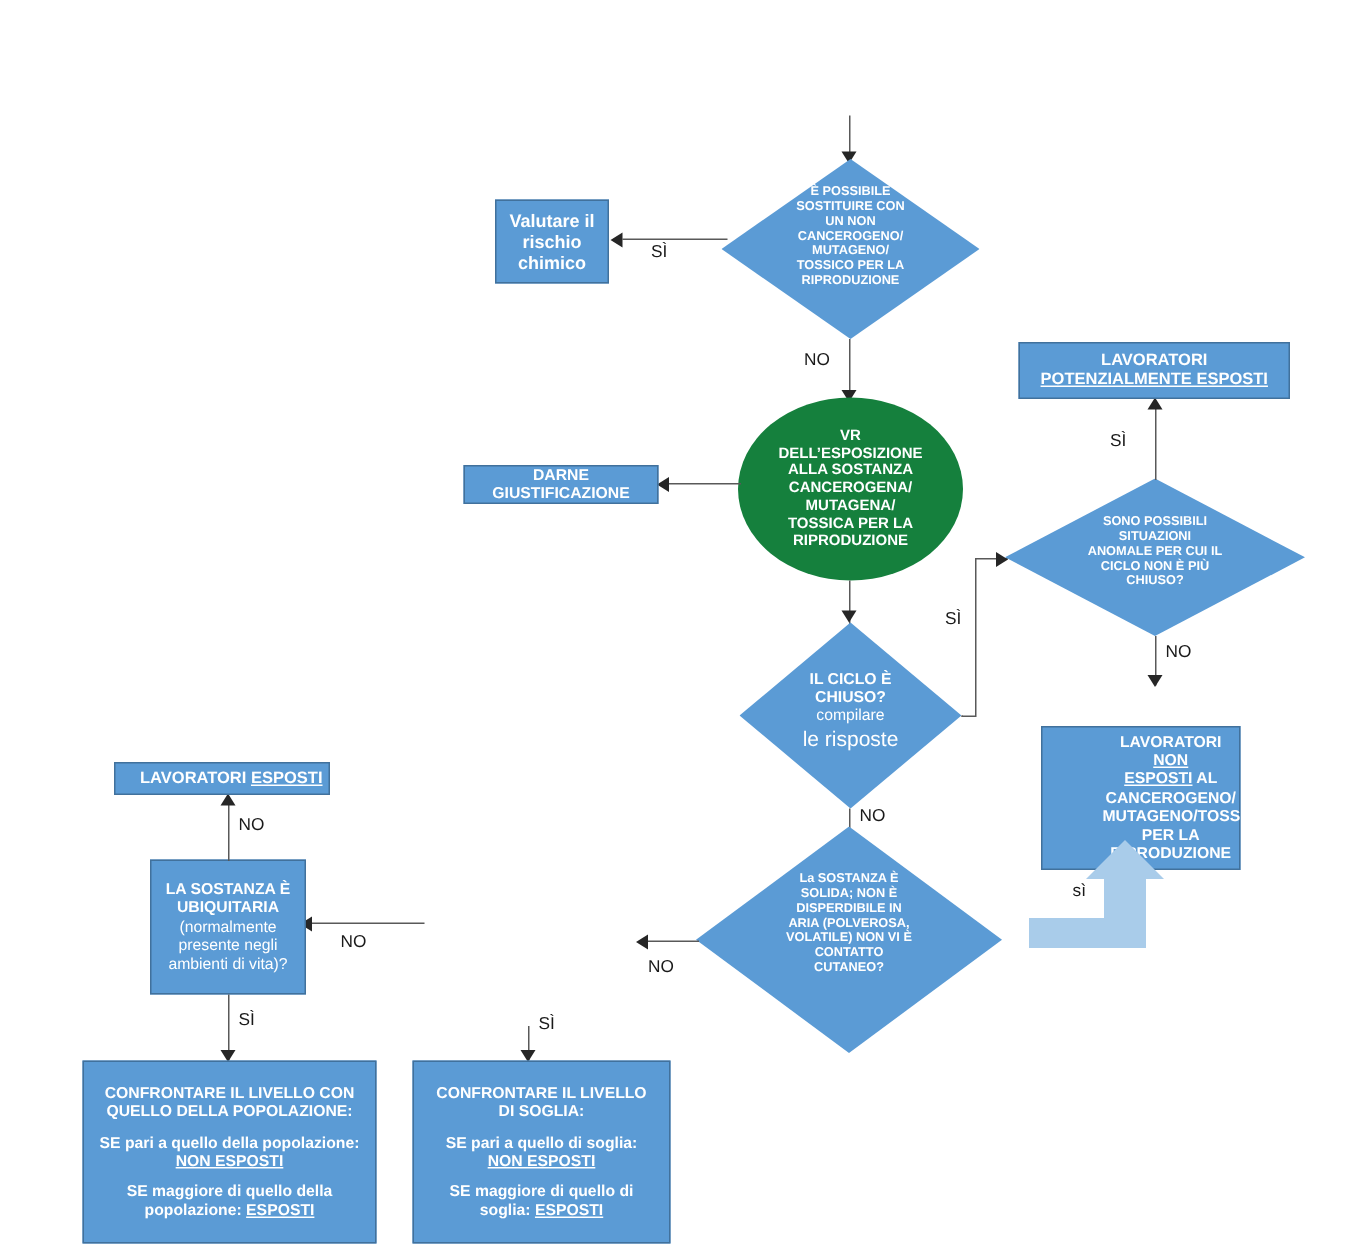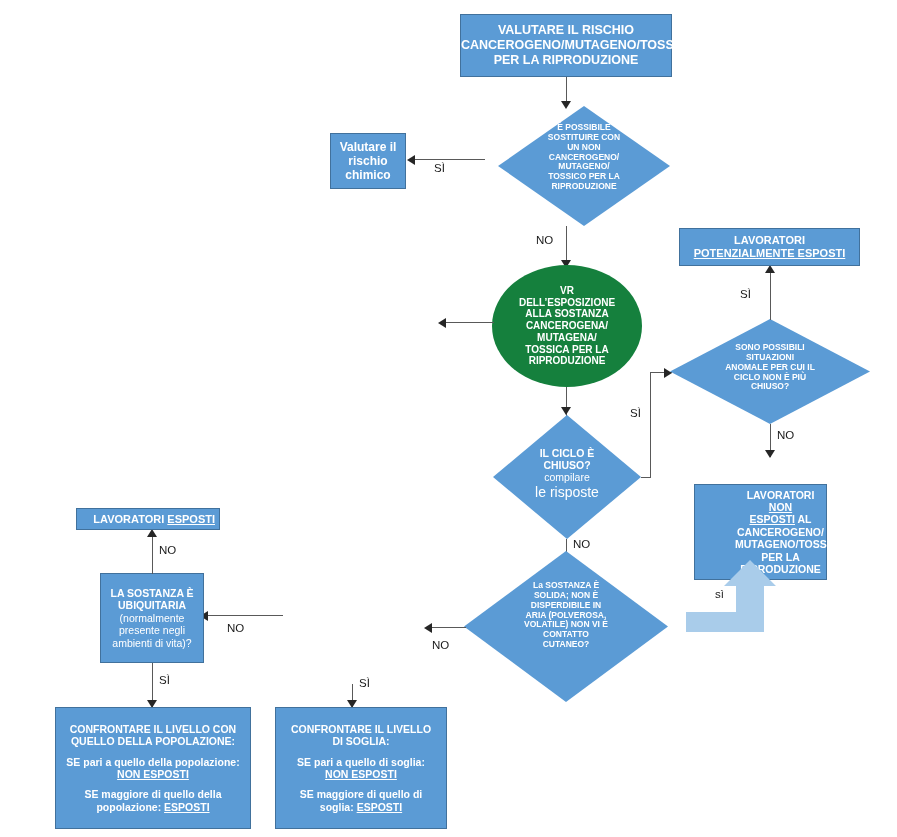--- a/index.html
+++ b/index.html
@@ -86,32 +86,25 @@
   }
   .block-arrow {
     position: absolute;
   }
 </style>
 </head>
 <body>
 
 <div id="canvas">
 
-  <div class="node box" style="left:460px; top:14px; width:212px; height:63px; font-size:12.5px;">
-    <div class="inner">
-      <div>VALUTARE IL RISCHIO</div>
-      <div>CANCEROGENO/MUTAGENO/TOSSICO</div>
-      <div>PER LA RIPRODUZIONE</div>
-    </div>
-  </div>
 
   <div class="ln lnv" style="left:566px; top:77px; height:26px;"></div>
   <div class="arrowhead ah-down" style="left:561px; top:101px;"></div>
 
-  <div class="diamond-wrap" style="left:498px; top:106px; width:172px; height:120px;">
+  <div class="diamond-wrap" style="left:481px; top:106px; width:172px; height:120px;">
     <svg class="diamond-shape" viewBox="0 0 172 120" preserveAspectRatio="none">
       <polygon points="86,0 172,60 86,120 0,60" fill="#5B9BD5"></polygon>
     </svg>
     <div class="diamond-label" style="top:17px; font-size:8.5px;">
       <div>È POSSIBILE</div>
       <div>SOSTITUIRE CON</div>
       <div>UN NON</div>
       <div>CANCEROGENO/</div>
       <div>MUTAGENO/</div>
       <div>TOSSICO PER LA</div>
@@ -143,20 +136,25 @@
       <div>CANCEROGENA/</div>
       <div>MUTAGENA/</div>
       <div>TOSSICA PER LA</div>
       <div>RIPRODUZIONE</div>
     </div>
   </div>
 
   <div class="ln lnh" style="left:446px; top:322px; width:48px;"></div>
   <div class="arrowhead ah-left" style="left:438px; top:318px;"></div>
 
+  <div class="node box" style="left:309px; top:310px; width:130px; height:26px; font-size:10.5px;">
+    <div class="inner">
+      <div>DARNE GIUSTIFICAZIONE</div>
+    </div>
+  </div>
 
   <div class="ln lnv" style="left:566px; top:387px; height:32px;"></div>
   <div class="arrowhead ah-down" style="left:561px; top:407px;"></div>
 
   <div class="diamond-wrap" style="left:493px; top:415px; width:148px; height:124px;">
     <svg class="diamond-shape" viewBox="0 0 148 124" preserveAspectRatio="none">
       <polygon points="74,0 148,62 74,124 0,62" fill="#5B9BD5"></polygon>
     </svg>
     <div class="diamond-label" style="top:32px; font-size:10.5px;">
       <div>IL CICLO È</div>

